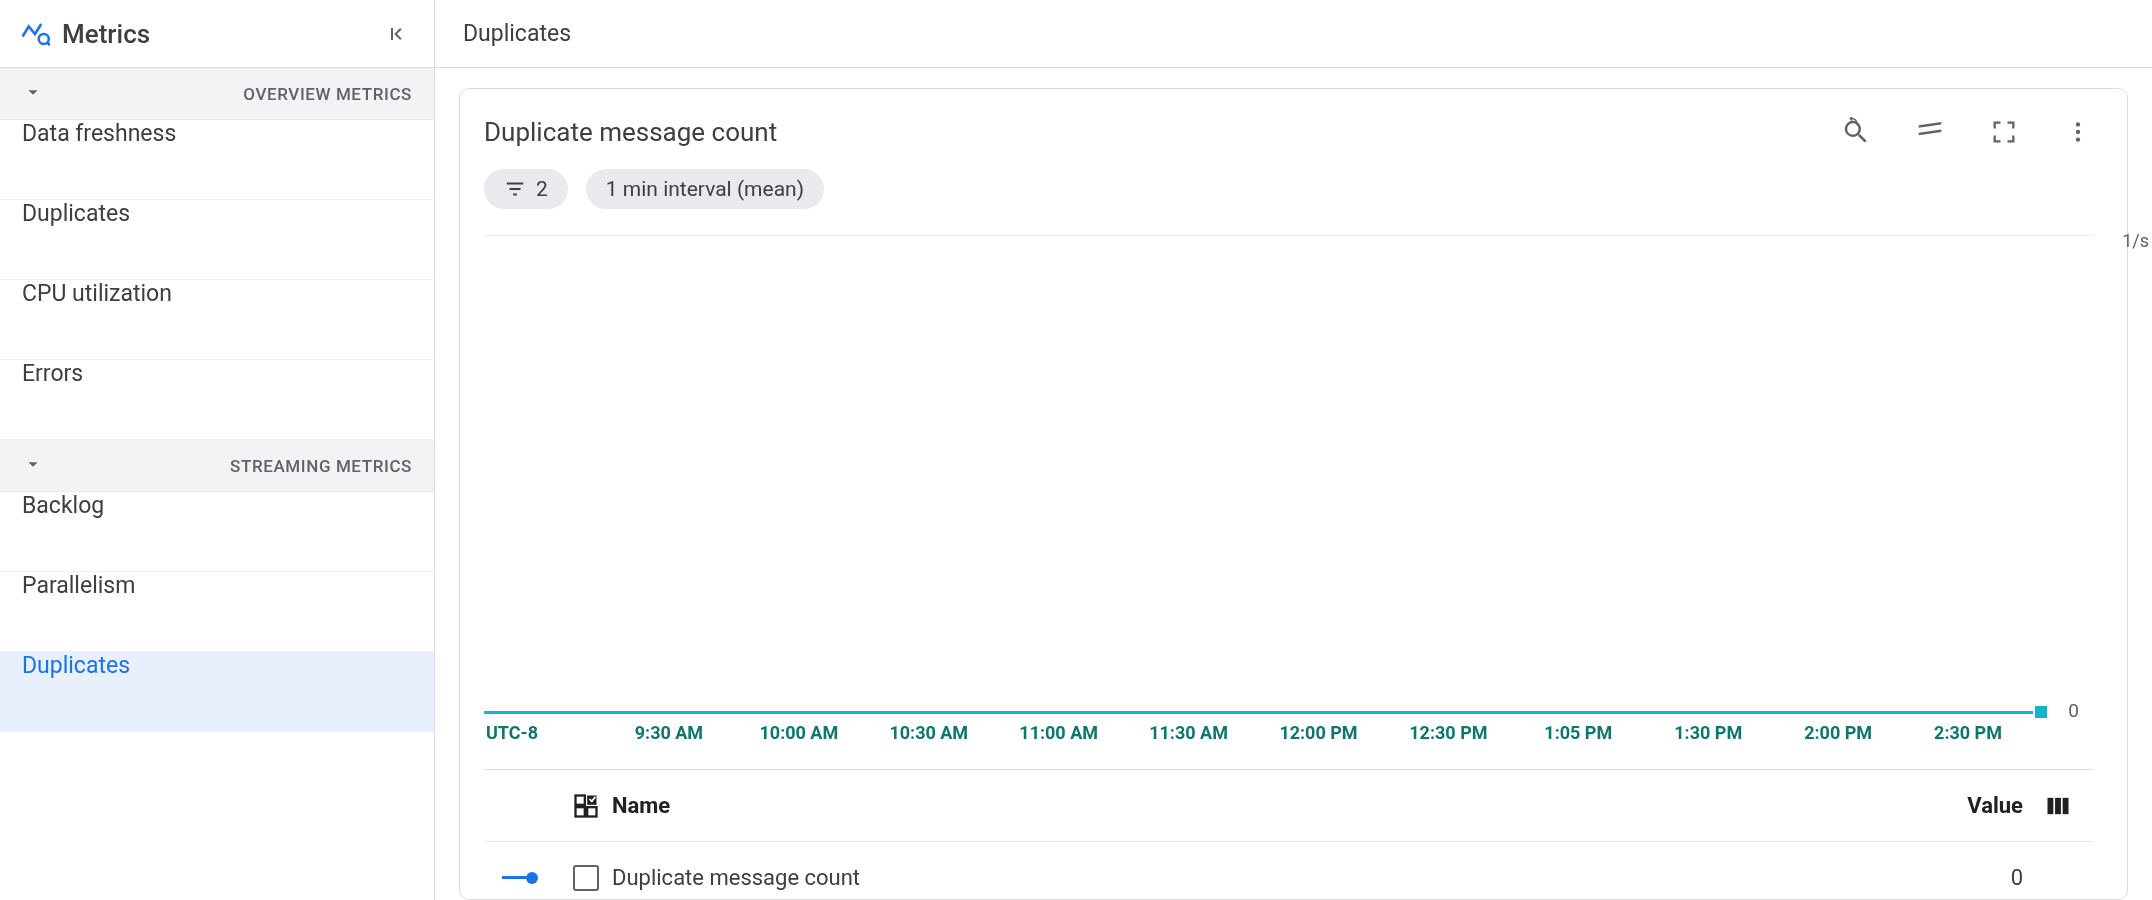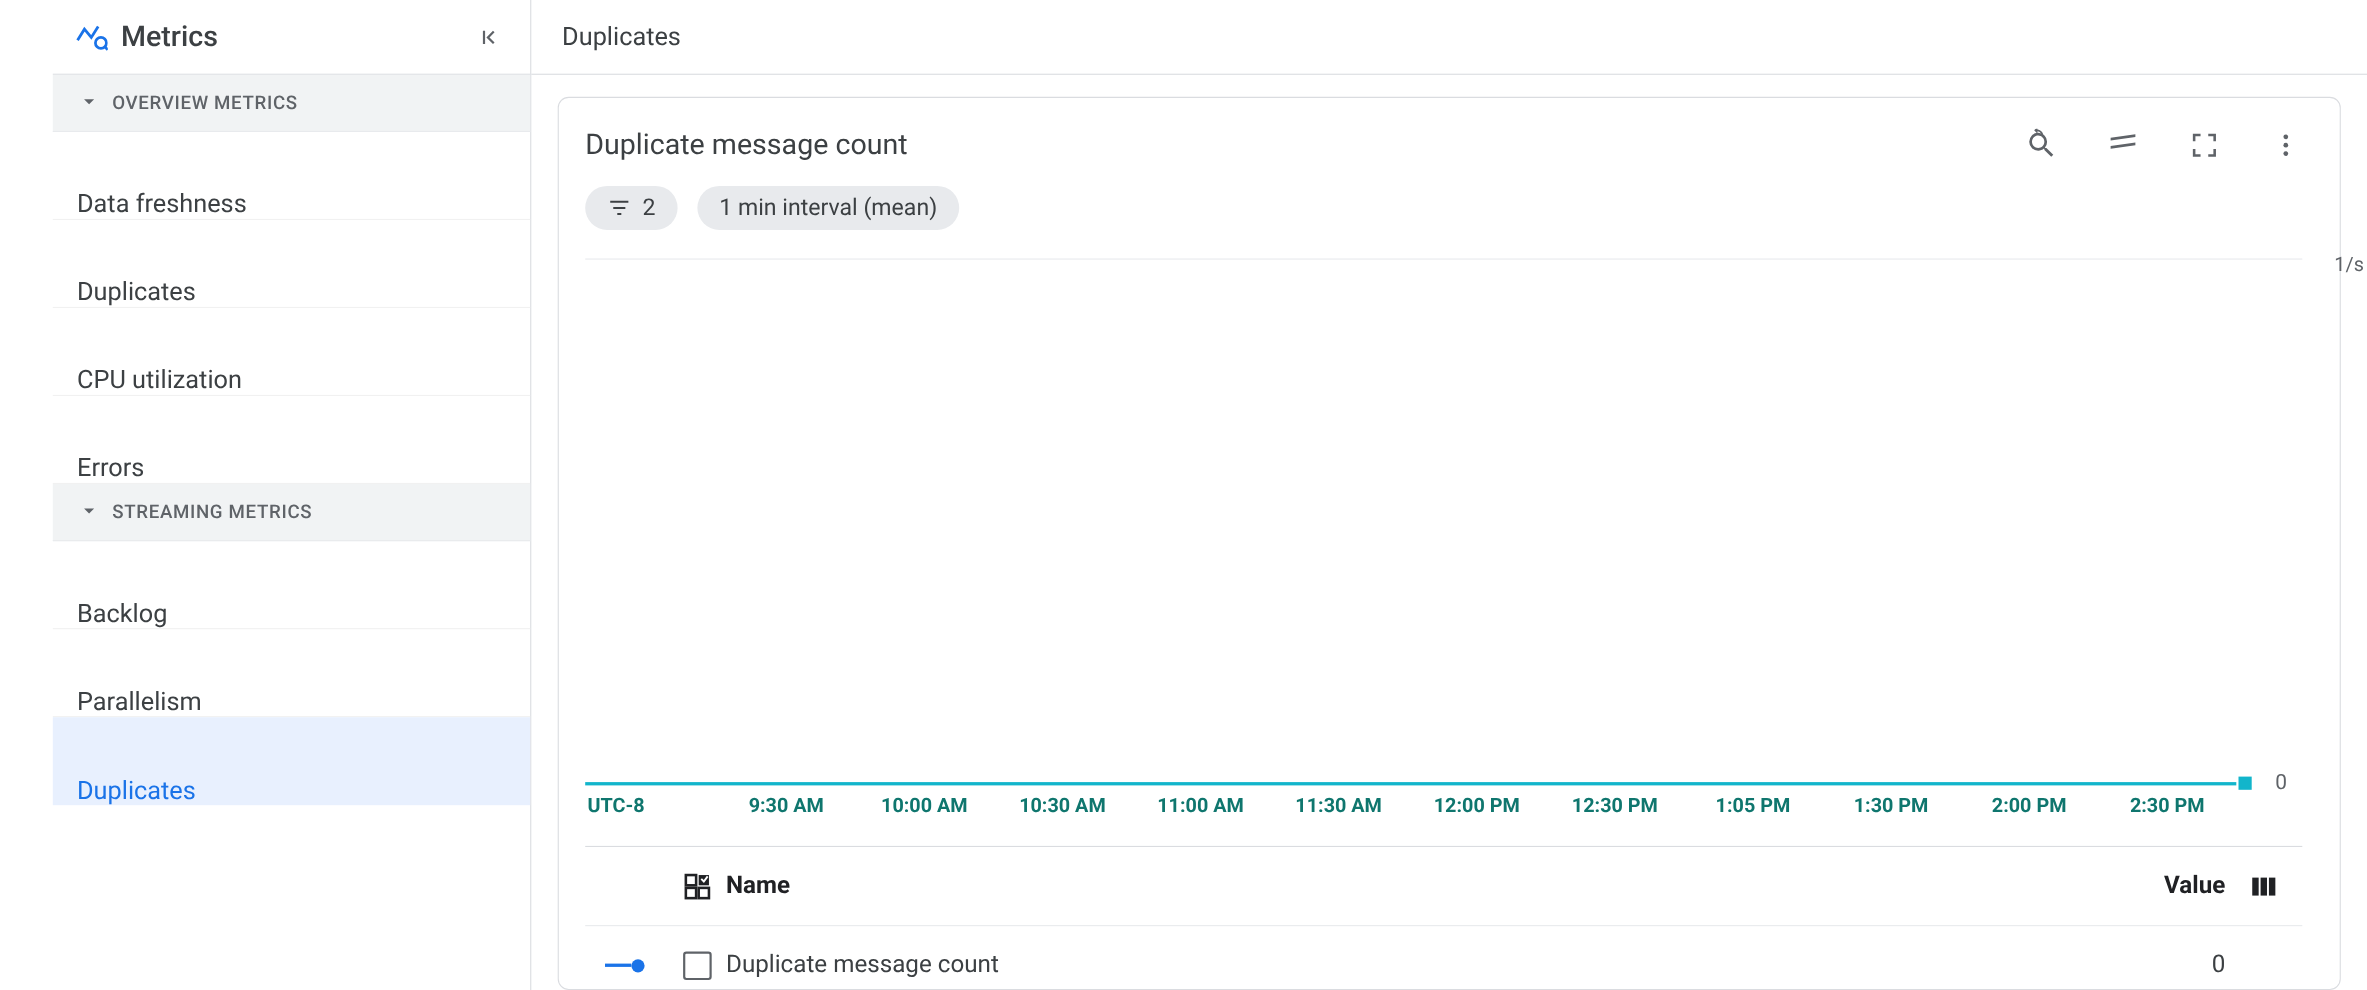--- a/index.html
+++ b/index.html
@@ -15,21 +15,20 @@
     display: flex;
     width: 100%;
     height: 100%;
   }
   
   .sidebar {
     width: 435px;
     border-right: 1px solid #dadce0;
     display: flex;
     flex-direction: column;
-    margin-left: 48px;
   }
   .sidebar-header {
     display: flex;
     align-items: center;
     height: 68px;
     padding: 0 20px;
     border-bottom: 1px solid #dadce0;
   }
   .sidebar-header .metrics-icon {
     width: 30px; height: 30px;
@@ -52,33 +51,34 @@
   }
   .section-header {
     display: flex;
     align-items: center;
     height: 52px;
     padding: 0 22px;
     background: #f1f3f4;
     border-bottom: 1px solid #e8eaed;
     cursor: pointer;
     gap: 10px;
+    justify-content: space-between;
   }
   .section-header .chev {
     color: #5f6368;
   }
   .section-header .label {
     font-size: 17px;
     font-weight: 500;
     letter-spacing: 0.6px;
     color: #5f6368;
   }
   .nav-item {
     display: flex;
-    align-items: flex-end;
+    align-items: flex-start;
     height: 80px;
     padding: 0 22px;
     font-size: 23px;
     color: #3c4043;
     cursor: pointer;
     border-bottom: 1px solid #f1f1f1;
   }
   .nav-item.active {
     background: #e8f0fe;
     color: #1a73e8;

